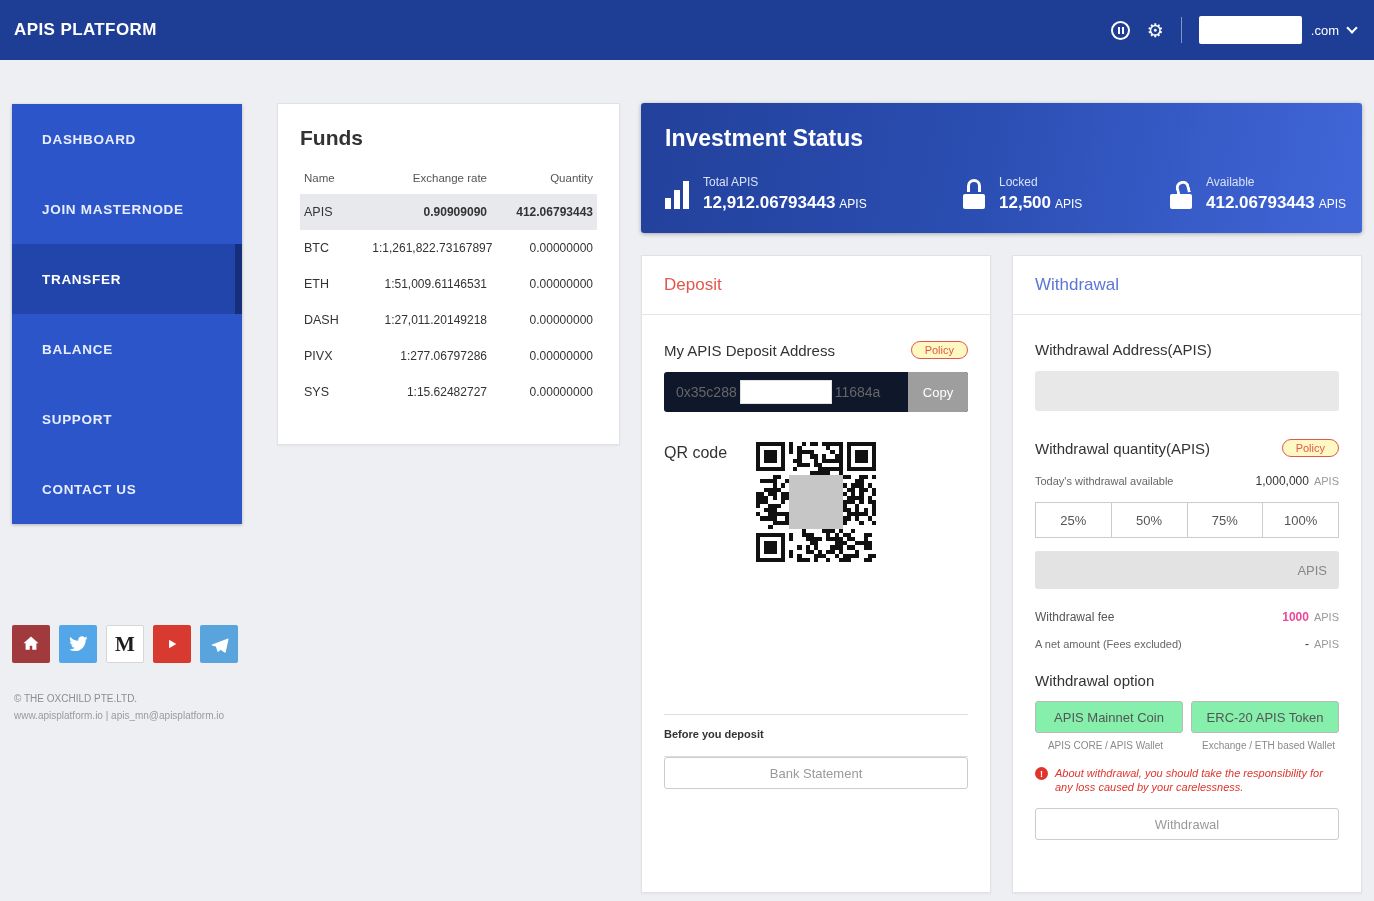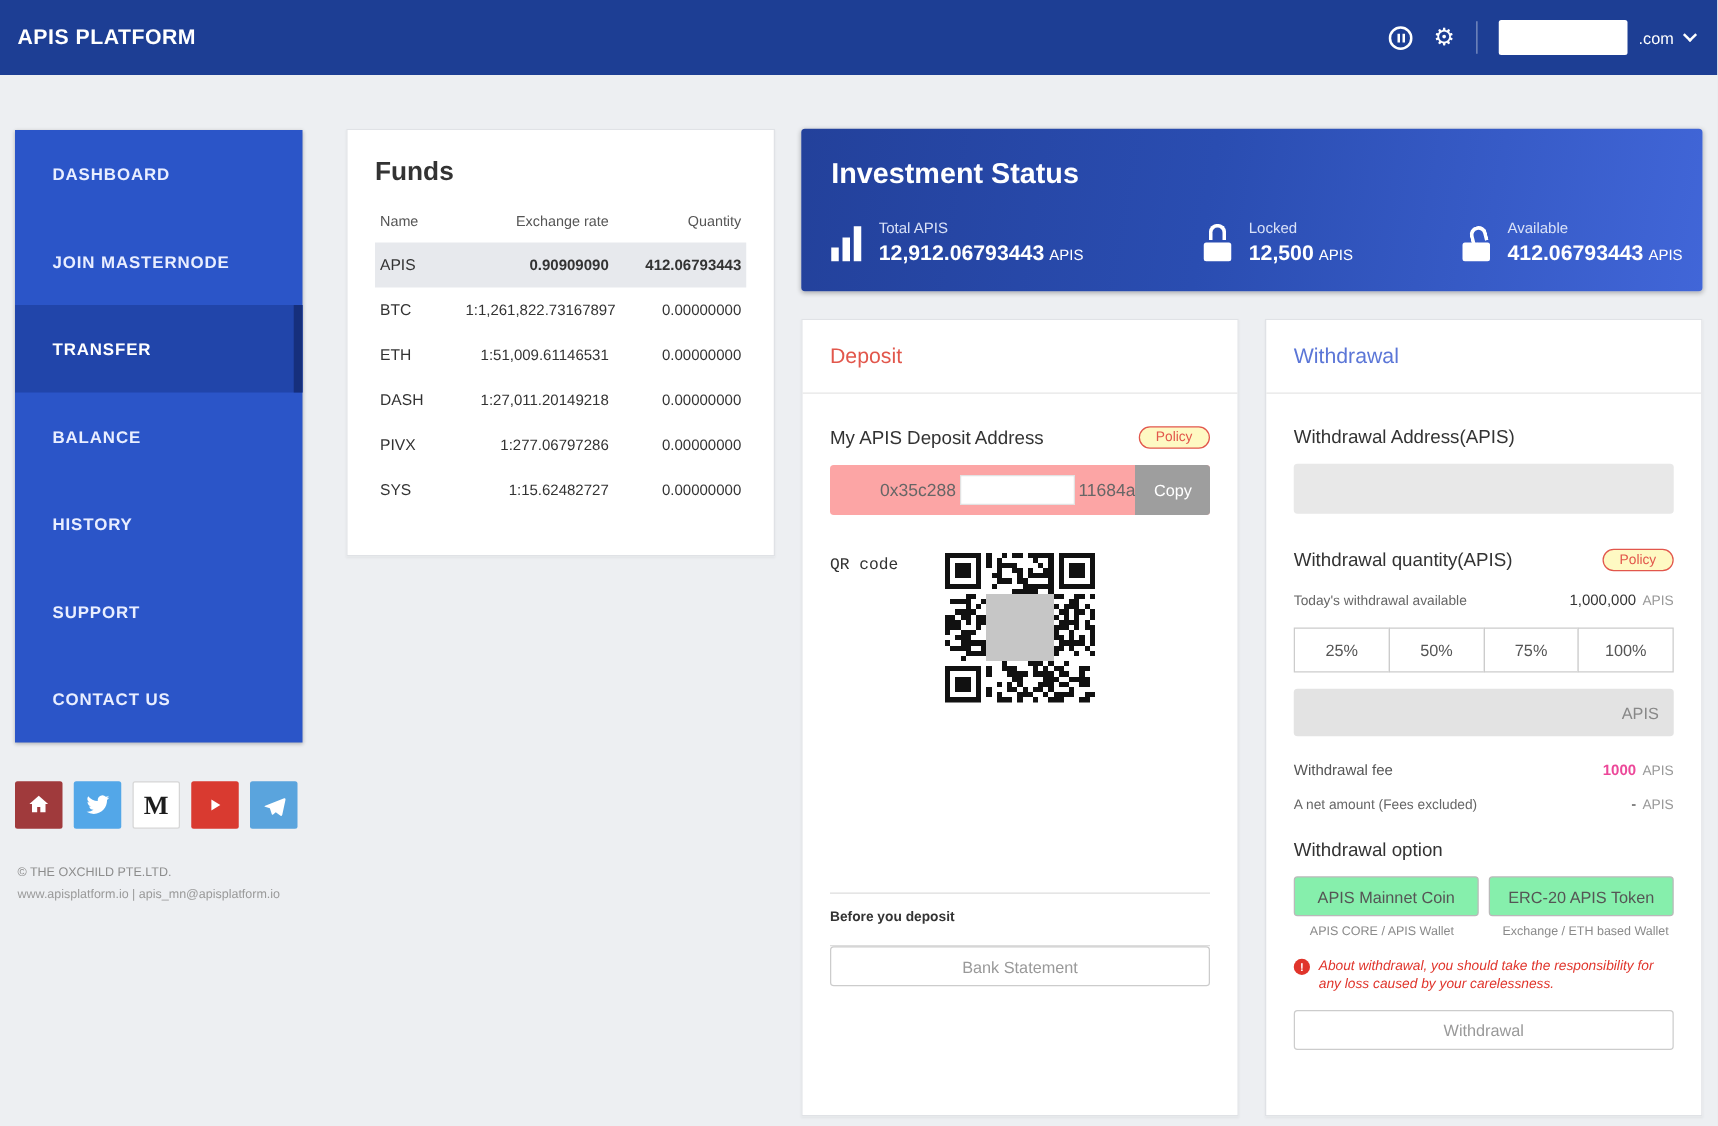--- a/index.html
+++ b/index.html
@@ -86,29 +86,29 @@
   .panel-head { height:59px; border-bottom:1px solid #e6e6e6; display:flex; align-items:center;
     padding-left:22px; font-size:17px; }
   .dep .panel-head { color:#e2574c; }
   .wd  .panel-head { color:#5b76d7; }
   .panel-body { padding:0 22px; }
   .row-label { margin-top:26px; display:flex; align-items:center; justify-content:space-between; }
   .lbl { font-size:15px; color:#333; }
   .pill { border:1px solid #e2574c; color:#e2574c; font-size:11px; padding:2px 13px;
     border-radius:11px; background:#fef9c3; cursor:pointer; font-family:inherit; }
 
-  .addr { margin-top:13px; display:flex; align-items:center; height:40px; background:#fca5a5;
-    border-radius:3px; overflow:hidden;padding-left:28px; }
+  .addr { margin-top:13px; display:flex; align-items:center; height:40px; background:#0f172a;
+    border-radius:3px; overflow:hidden; }
   .addr-text { display:flex; align-items:center; padding-left:12px; font-size:14px; color:#666; flex:1; }
   .redact { width:92px; height:24px; background:#fff; border:1px solid #e2e2e2; margin:0 3px; }
   .copy-btn { width:60px; height:40px; background:#9e9e9e; color:#fff; font-size:13px; border:none;
     cursor:pointer; font-family:inherit; flex:none; }
 
   .qr-row { margin-top:30px; position:relative; height:122px; }
-  .qr-label { position:absolute; left:0; top:2px; font-size:13px; color:#333;font-family:Liberation Mono, monospace; }
+  .qr-label { position:absolute; left:0; top:2px; font-size:16px; color:#333; }
   .qr-box { position:absolute; left:50%; transform:translateX(-50%); top:0; width:120px; height:120px; }
 
   .hr { border-top:1px solid #ddd; }
   .hr1 { margin-top:150px; }
   .hr2 { margin-top:16px; }
   .notice-title { margin-top:13px; font-size:11px; font-weight:700; color:#333; }
   .notice-body { margin-top:9px; font-size:11px; color:#666; line-height:15px; }
   .notice-body .l1 { display:block; }
 
   .ghost-btn { display:block; width:100%; height:32px; background:#fff; border:1px solid #ccc;
@@ -165,21 +165,20 @@
         <span class="chev"></span>
       </div>
     </div>
   </div>
 
   <div class="sidebar">
     <div class="side-item">DASHBOARD</div>
     <div class="side-item">JOIN MASTERNODE</div>
     <div class="side-item active">TRANSFER</div>
     <div class="side-item">BALANCE</div>
-    <div class="side-item">HISTORY</div>
     <div class="side-item">SUPPORT</div>
     <div class="side-item">CONTACT US</div>
   </div>
 
   <div class="social">
     <div class="soc soc-home">
       <svg viewBox="0 0 24 24" width="20" height="20" fill="#fff">
           <path d="M12 3 3 11h2.5v8h5v-5h3v5h5v-8H21z"></path>
         </svg>
     </div>

